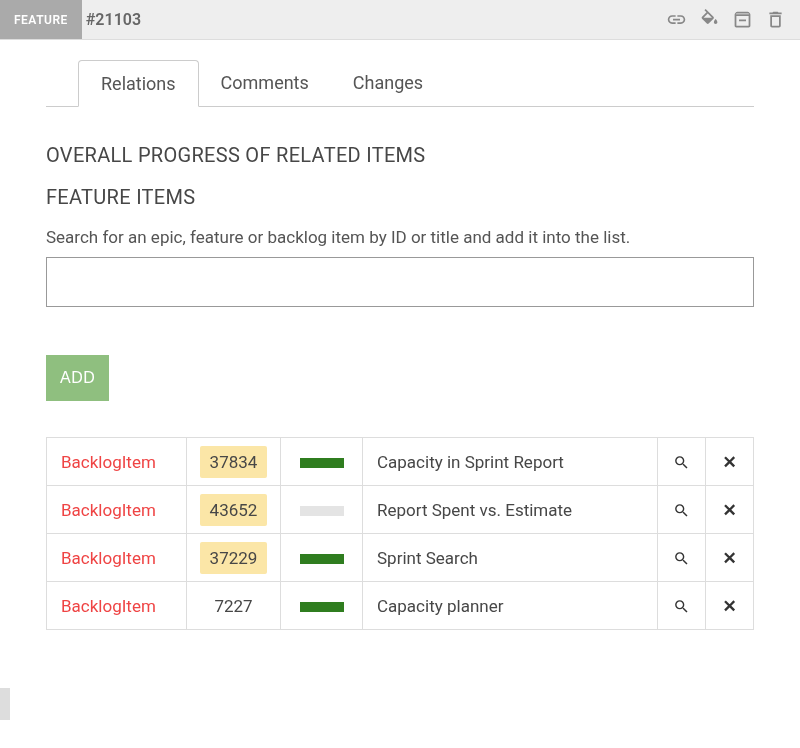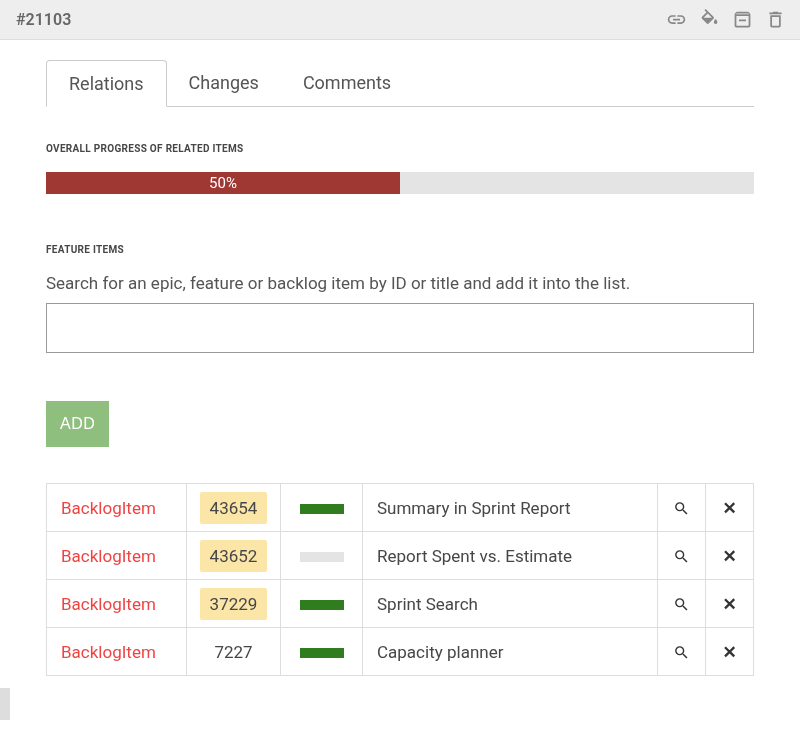--- a/index.html
+++ b/index.html
@@ -24,21 +24,21 @@
       letter-spacing: 0.5px;
       padding: 0 14px;
       height: 100%;
       display: flex;
       align-items: center;
     }
     .issue-id {
       color: #666;
       font-size: 16px;
       font-weight: 600;
-      padding-left: 16px;
+      padding-left: 4px;
     }
     .header-spacer { flex: 1; }
     .header-actions {
       display: flex;
       gap: 12px;
       padding-right: 14px;
     }
     .header-actions svg {
       width: 21px;
       height: 21px;
@@ -56,27 +56,28 @@
       color: #555;
       cursor: pointer;
       position: relative;
     }
     .tab.active {
       border: 1px solid #ccc;
       border-bottom: 1px solid #fff;
       margin-bottom: -1px;
       background: #fff;
       border-radius: 4px 4px 0 0;
+      margin-left: 32px;
     }
     .content {
       padding: 36px 46px 0;
     }
     .section-title {
-      font-size: 10px;
-      font-weight: 700;
+      font-size: 20px;
+      font-weight: 400;
       color: #474747;
       letter-spacing: 0.3px;
       margin-bottom: 18px;
     }
     .progress-bar {
       background: #e4e4e4;
       height: 22px;
       position: relative;
       margin-bottom: 50px;
     }
@@ -185,65 +186,61 @@
       top: 688px;
       width: 10px;
       height: 32px;
       background: #ddd;
     }
   </style>
 </head>
 <body>
 
 <div class="header">
+  <div class="badge">FEATURE</div>
   <div class="issue-id">#21103</div>
   <div class="header-spacer"></div>
   <div class="header-actions">
     <svg viewBox="0 0 24 24">
         <path d="M3.9 12c0-1.7 1.4-3.1 3.1-3.1h4V7H7c-2.8 0-5 2.2-5 5s2.2 5 5 5h4v-1.9H7c-1.7 0-3.1-1.4-3.1-3.1zM8 13h8v-2H8v2zm9-6h-4v1.9h4c1.7 0 3.1 1.4 3.1 3.1s-1.4 3.1-3.1 3.1h-4V17h4c2.8 0 5-2.2 5-5s-2.2-5-5-5z"></path>
       </svg>
     <svg viewBox="0 0 24 24">
         <path d="M16.56 8.94L7.62 0 6.21 1.41l2.38 2.38-5.15 5.15a1.49 1.49 0 000 2.12l5.5 5.5c.29.29.68.44 1.06.44s.77-.15 1.06-.44l5.5-5.5c.59-.58.59-1.53 0-2.12zM5.21 10L10 5.21 14.79 10H5.21zM19 11.5s-2 2.17-2 3.5c0 1.1.9 2 2 2s2-.9 2-2c0-1.33-2-3.5-2-3.5z"></path>
       </svg>
     <svg viewBox="0 0 24 24">
         <path d="M20.54 5.23l-1.39-1.68C18.88 3.21 18.47 3 18 3H6c-.47 0-.88.21-1.16.55L3.46 5.23C3.17 5.57 3 6.02 3 6.5V19c0 1.1.9 2 2 2h14c1.1 0 2-.9 2-2V6.5c0-.48-.17-.93-.46-1.27zM5.12 5h13.76l.81 1H4.31l.81-1zM5 19V8h14v11H5zm3-7h8v2H8z"></path>
       </svg>
     <svg viewBox="0 0 24 24">
         <path d="M6 19c0 1.1.9 2 2 2h8c1.1 0 2-.9 2-2V7H6v12zM8 9h8v10H8V9zm7.5-5l-1-1h-5l-1 1H5v2h14V4z"></path>
       </svg>
   </div>
 </div>
 
 <div class="tabs">
   <div class="tab active">Relations</div>
+  <div class="tab">Comments</div>
   <div class="tab">Changes</div>
-  <div class="tab">Comments</div>
 </div>
 
 <div class="content">
   <div class="section-title">OVERALL PROGRESS OF RELATED ITEMS</div>
-  <div class="progress-bar">
-    <div class="progress-fill" id="progress-fill" style="width: 50%;">
-      <span>50%</span>
-    </div>
-  </div>
 
   <div class="section-title">FEATURE ITEMS</div>
   <div class="help-text">Search for an epic, feature or backlog item by ID or title and add it into the list.</div>
   <input type="text" class="search-input" value="" style="">
 
   <button class="add-button">ADD</button>
 
   <table class="related-table">
     <tbody id="related-body">
         <tr>
           <td class="type">BacklogItem</td>
-          <td class="id-cell"><span class="id-pill highlight">43654</span></td>
+          <td class="id-cell"><span class="id-pill highlight">37834</span></td>
           <td class="prog-cell"><span class="mini-bar"><span class="mini-bar-fill" style="display:block;width:100%"></span></span></td>
-          <td class="title-cell">Summary in Sprint Report</td>
+          <td class="title-cell">Capacity in Sprint Report</td>
           <td class="action-cell"><svg viewBox="0 0 24 24">
               <path d="M15.5 14h-.79l-.28-.27A6.471 6.471 0 0016 9.5 6.5 6.5 0 109.5 16c1.61 0 3.09-.59 4.23-1.57l.27.28v.79l5 4.99L20.49 19l-4.99-5zm-6 0C7.01 14 5 11.99 5 9.5S7.01 5 9.5 5 14 7.01 14 9.5 11.99 14 9.5 14z"></path>
             </svg></td>
           <td class="action-cell"><span class="remove-x">✕</span></td>
         </tr>
         <tr>
           <td class="type">BacklogItem</td>
           <td class="id-cell"><span class="id-pill highlight">43652</span></td>
           <td class="prog-cell"><span class="mini-bar"><span class="mini-bar-fill" style="display:block;width:0%"></span></span></td>
           <td class="title-cell">Report Spent vs. Estimate</td>

